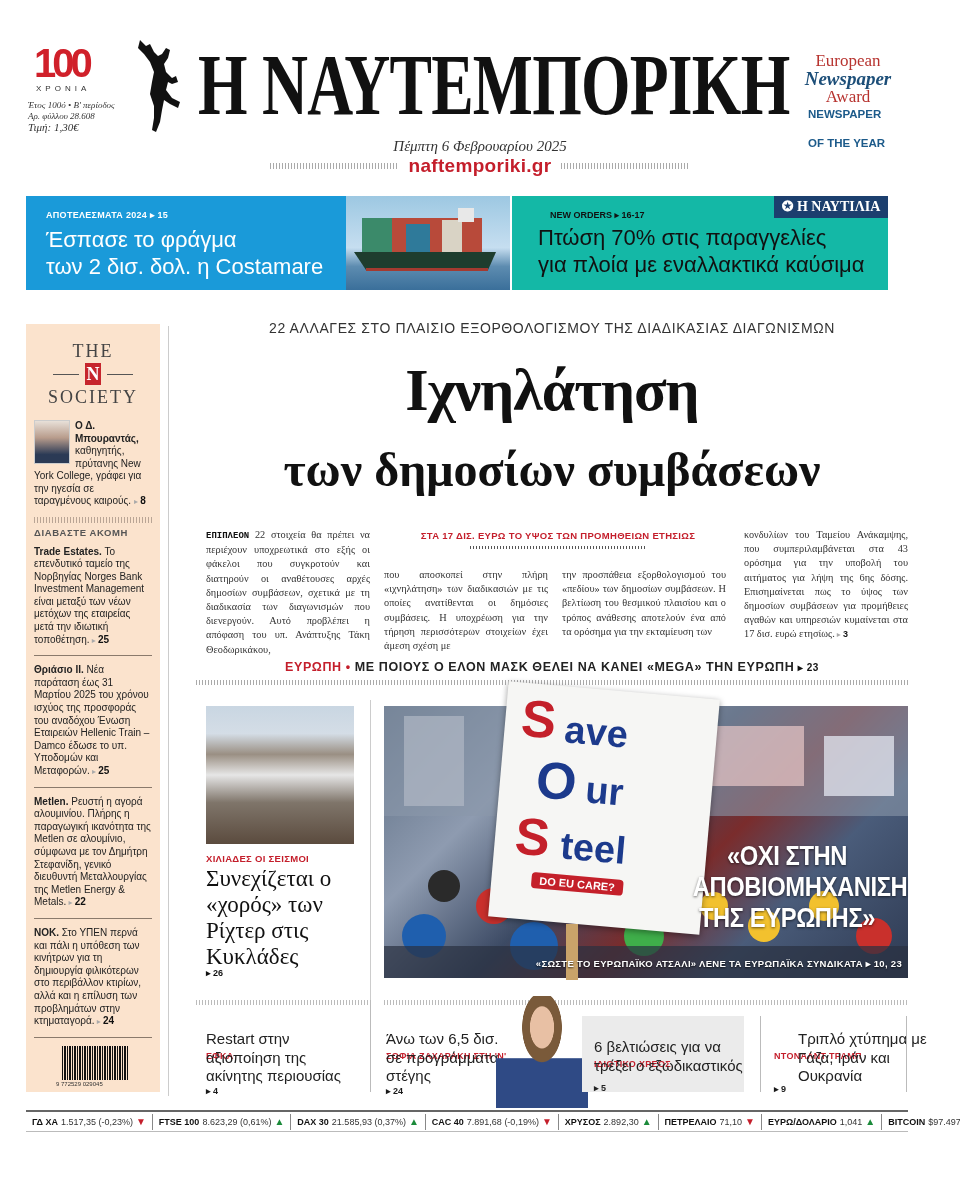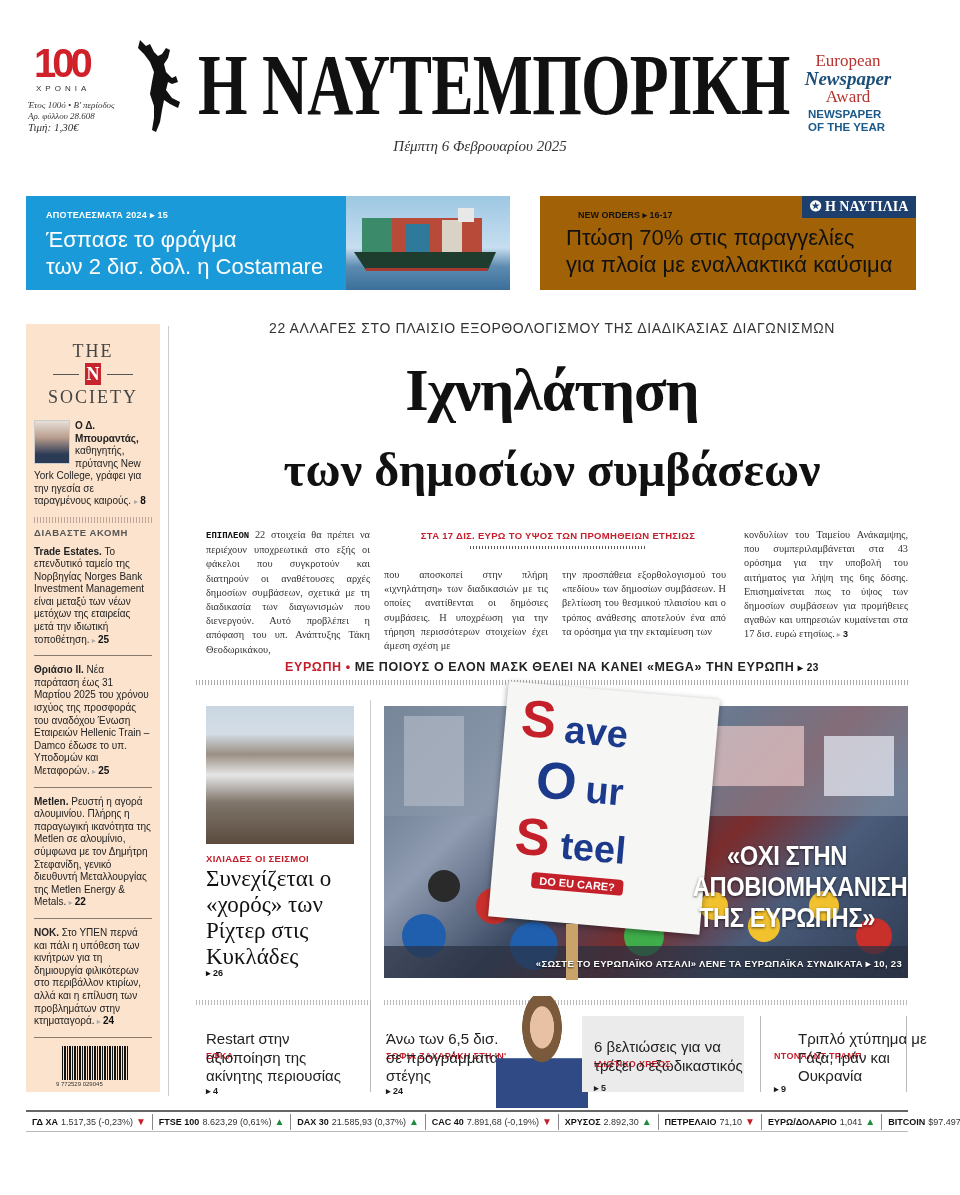--- a/index.html
+++ b/index.html
@@ -23,21 +23,21 @@
   .award .eu { font-family: "Liberation Serif", serif; color: #b7332f; font-size: 17px; line-height: 17px; }
   .award .np { font-family: "Liberation Serif", serif; font-weight: bold; font-style: italic; color: #1c4e78; font-size: 19px; line-height: 19px; }
   .award .aw { font-family: "Liberation Serif", serif; color: #b7332f; font-size: 17px; line-height: 17px; }
   .award .noy { font-weight: bold; color: #1c5a8a; font-size: 11.5px; line-height: 13px; margin-top: 3px; text-align: left; padding-left: 22px; }
 
   
   .banner-blue { position: absolute; left: 26px; top: 196px; width: 484px; height: 94px; background: #1a9ad9; color: #fff; overflow: hidden; }
   .banner-blue .kicker { position: absolute; left: 20px; top: 14px; font-size: 9px; font-weight: bold; letter-spacing: 0.3px; }
   .banner-blue .hl { position: absolute; left: 20px; top: 30px; font-size: 22px; line-height: 27px; }
   .ship { position: absolute; left: 320px; top: 0; width: 164px; height: 94px; background: linear-gradient(180deg, #9dc8e2 0%, #c6def0 55%, #5d8cb0 75%, #3a6f9a 100%); }
-  .banner-yellow { position: absolute; left: 540px; top: 196px; width: 376px; height: 94px; background: #a16207; color: #111; }
+  .banner-yellow { position: absolute; left: 512px; top: 196px; width: 376px; height: 94px; background: #14b8a6; color: #111; }
   .banner-yellow .kicker { position: absolute; left: 26px; top: 14px; font-size: 9px; font-weight: bold; padding-left: 12px; }
   .banner-yellow .hl { position: absolute; left: 26px; top: 28px; font-size: 22px; line-height: 27px; }
   .naftilia { position: absolute; right: 0; top: 0; width: 114px; height: 22px; background: #1c3f6e; color: #fff; font-family: "Liberation Serif", serif; font-weight: bold; font-size: 14px; line-height: 22px; text-align: center; }
 
   
   .sidebar { position: absolute; left: 26px; top: 324px; width: 134px; height: 768px; background: #fbe3cd; padding: 0 8px; }
   .nsoc { text-align: center; margin-top: 18px; font-family: "Liberation Serif", serif; color: #444; }
   .nsoc .the { font-size: 18px; letter-spacing: 2px; line-height: 18px; }
   .nsoc .nrow { display: flex; align-items: center; justify-content: center; gap: 6px; margin: 3px 0; }
   .nsoc .nrow .ln { width: 26px; height: 1px; background: #555; }
@@ -116,26 +116,31 @@
   <div class="issue-info">
     <div>Έτος 100ό • Β' περίοδος</div>
     <div>Αρ. φύλλου 28.608</div>
     <div class="price">Τιμή: 1,30€</div>
   </div>
   <svg class="hermes" viewBox="0 0 52 96">
     <path d="M8 2 L14 8 L18 6 L22 14 L26 18 L30 16 L34 10 L38 12 L36 20 L32 26 L34 34 L40 40 L44 38 L46 44 L40 46 L36 44 L34 52 L40 60 L48 64 L46 70 L38 66 L32 62 L30 72 L28 84 L24 94 L20 92 L22 80 L22 68 L18 56 L20 44 L22 34 L18 24 L12 16 L6 10 Z" fill="#111"></path>
   </svg>
   <div class="title">Η ΝΑΥΤΕΜΠΟΡΙΚΗ</div>
   <div class="date">Πέμπτη 6 Φεβρουαρίου 2025</div>
+  <div class="site-row">
+    <div class="dots"></div>
+    <a class="site">naftemporiki.gr</a>
+    <div class="dots"></div>
+  </div>
   <div class="award">
     <div class="eu">European</div>
     <div class="np">Newspaper</div>
     <div class="aw">Award</div>
     <div class="noy">NEWSPAPER</div>
-    <div class="noy" style="margin-top:0">OF THE YEAR</div>
+    <div class="noy" style="margin-top:16px">OF THE YEAR</div>
   </div>
 </header>
 
 <section class="banner-blue">
   <div class="kicker">ΑΠΟΤΕΛΕΣΜΑΤΑ 2024 ▸ 15</div>
   <div class="hl">
     <div>Έσπασε το φράγμα</div>
     <div>των 2 δισ. δολ. η Costamare</div>
   </div>
   <div class="ship">

